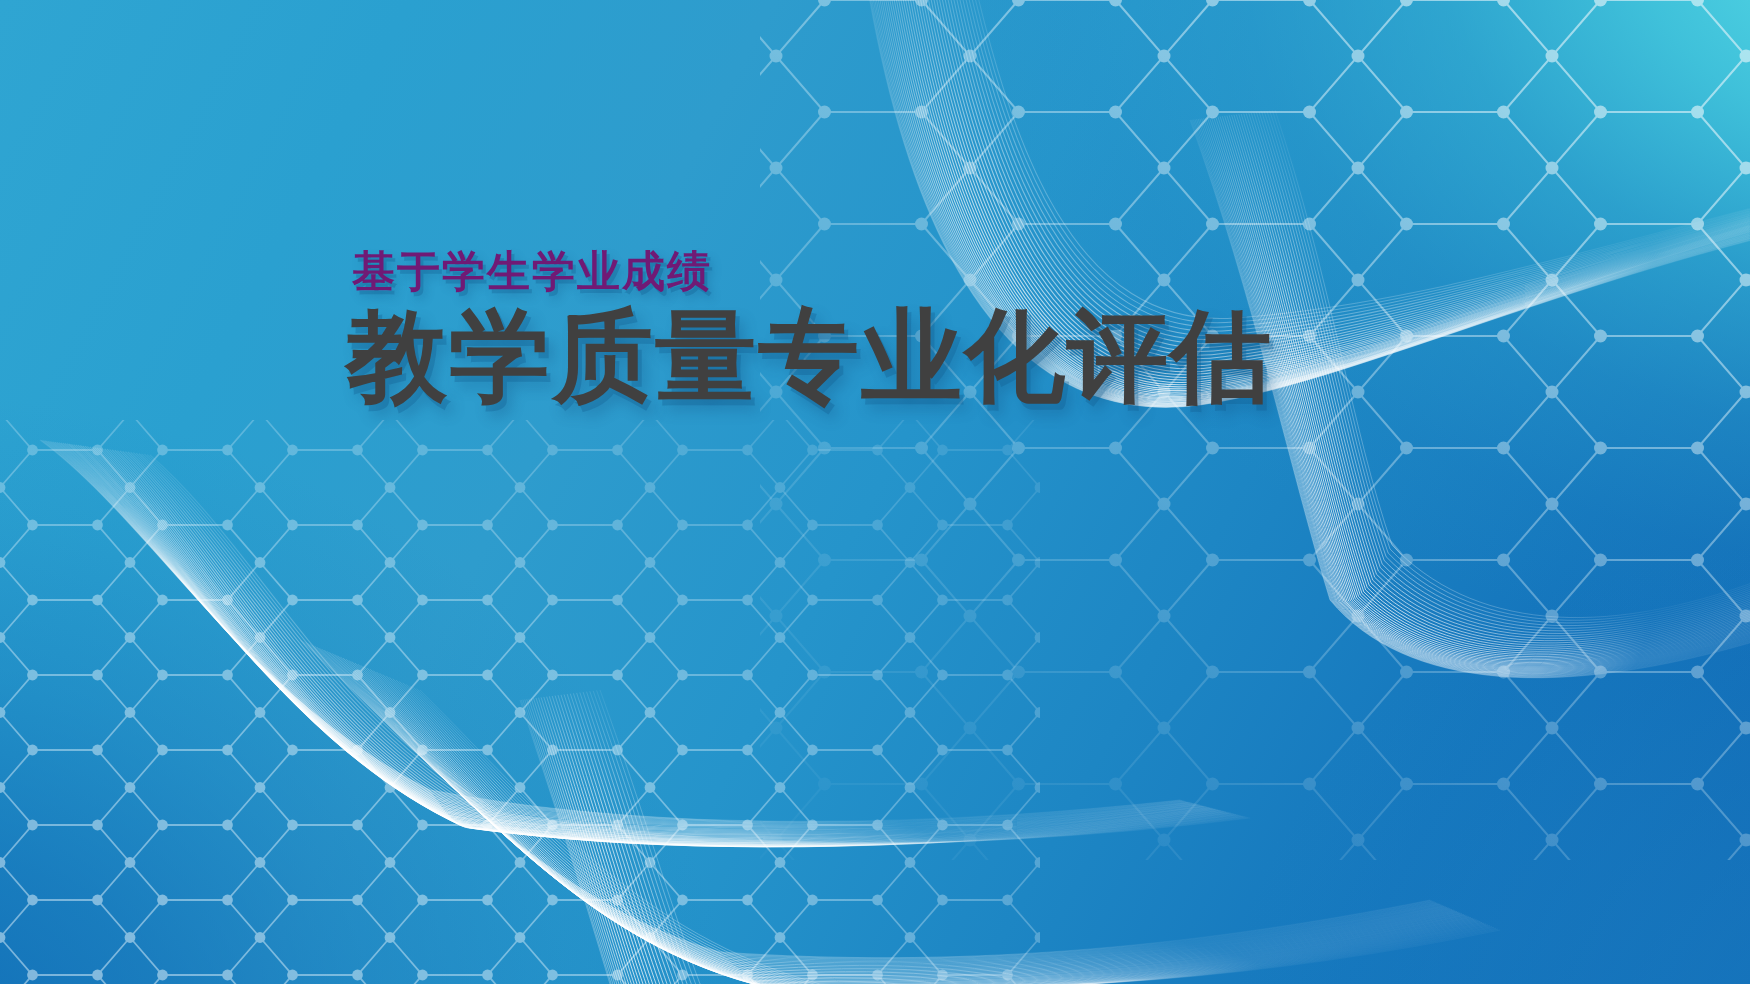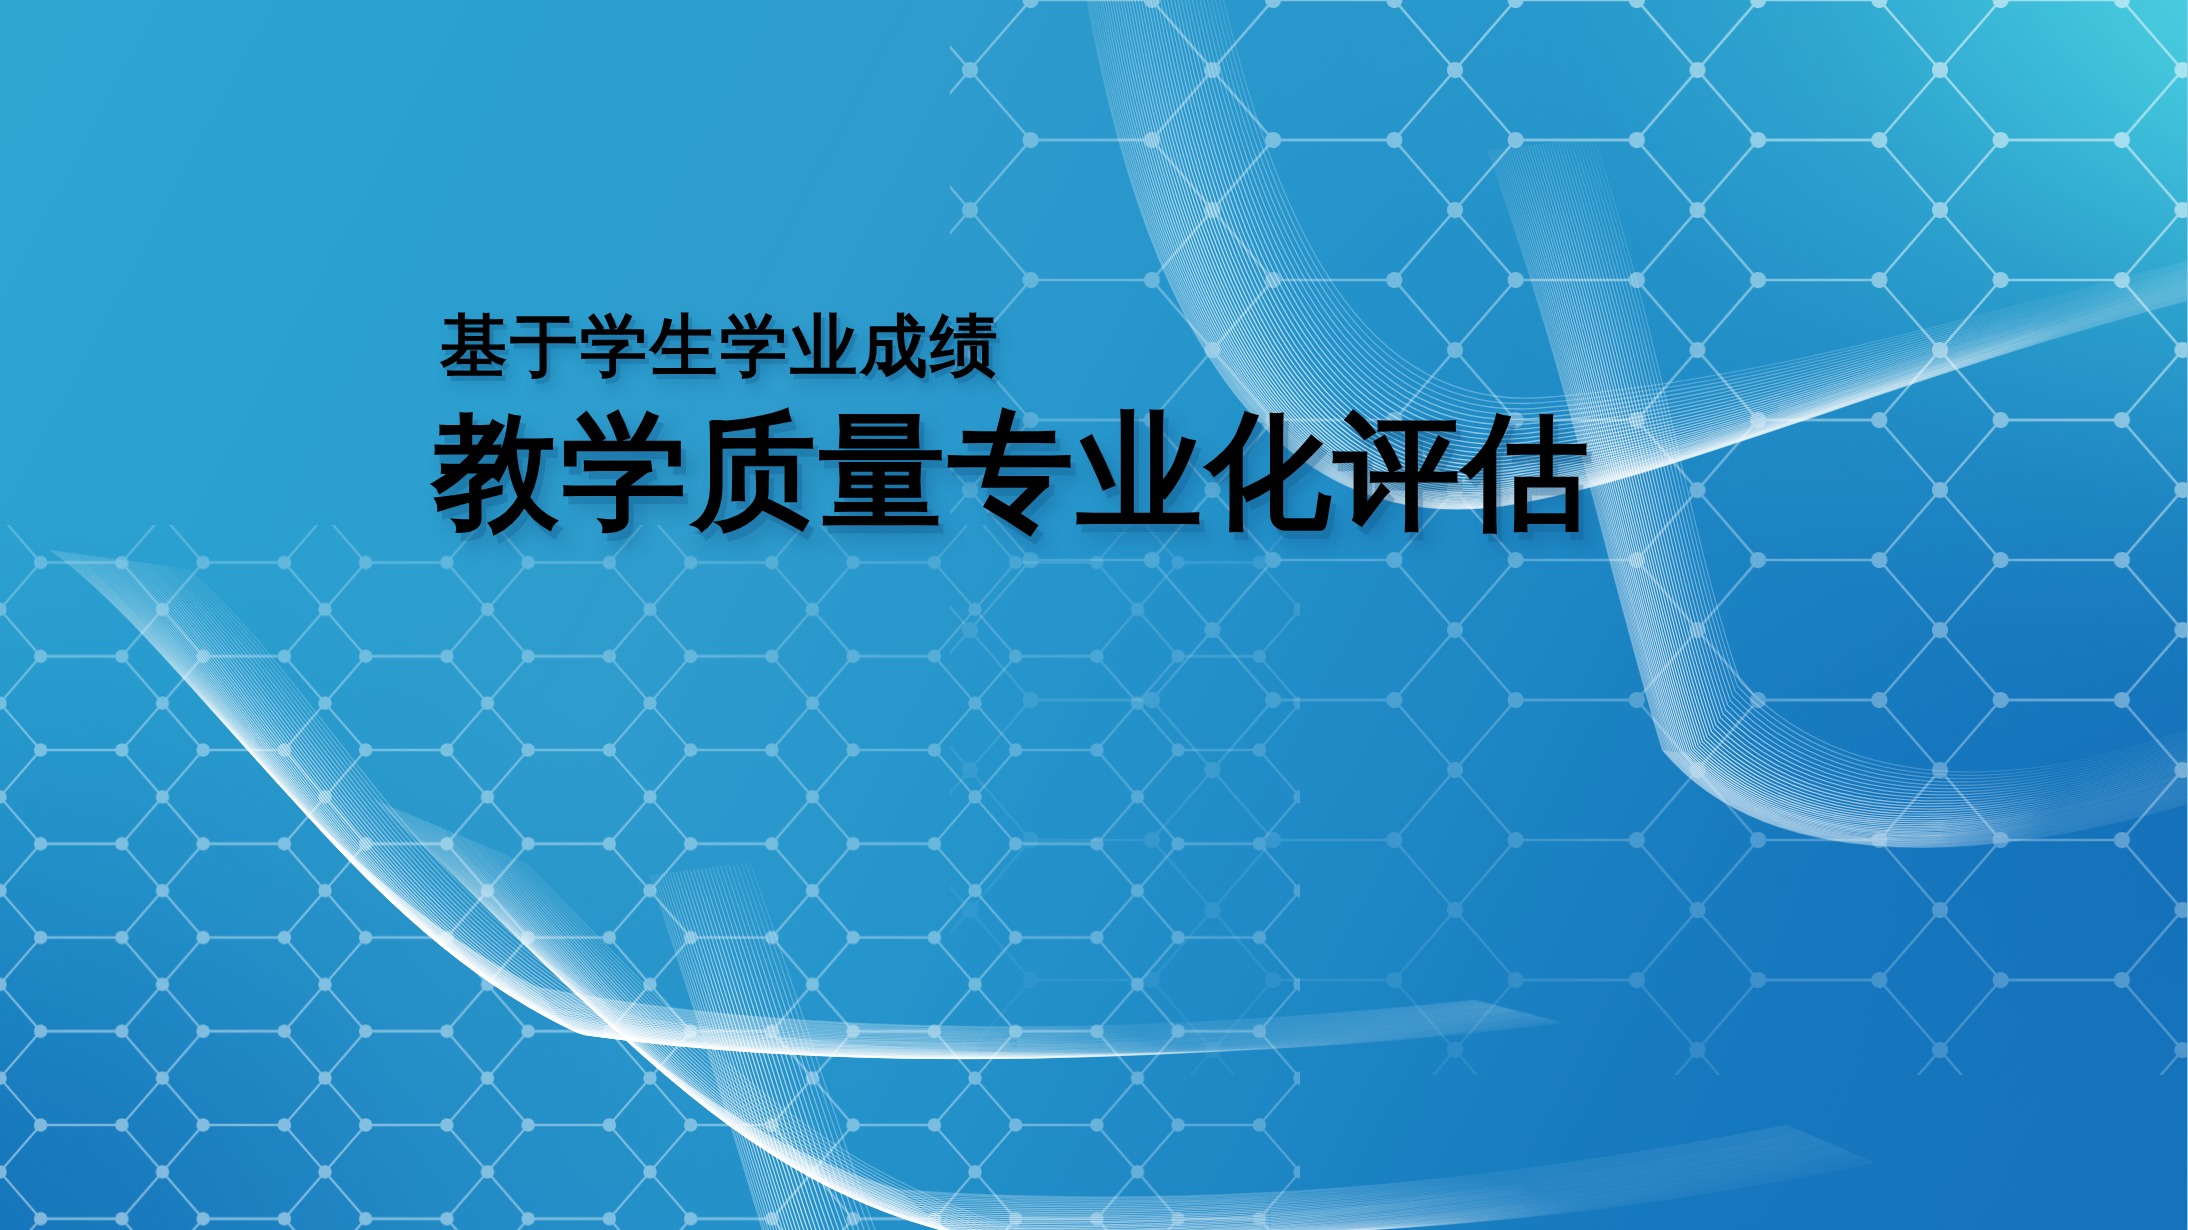--- a/index.html
+++ b/index.html
@@ -78,36 +78,36 @@
   }
 
   
   .text-block {
     position: absolute;
     left: 352px;
     top: 248px;
     z-index: 20;
   }
   .subtitle {
-    font-size: 54px;
+    font-size: 43px;
     font-weight: bold;
-    color: #000000;
+    color: #701a75;
     letter-spacing: 2px;
     line-height: 1.08;
     text-shadow:
       3px 4px 0 rgba(18,88,140,0.30),
       5px 7px 10px rgba(12,70,120,0.28);
     white-space: nowrap;
   }
   .maintitle {
-    margin-top: 16px;
+    margin-top: 6px;
     margin-left: -6px;
     font-size: 101px;
     font-weight: bold;
-    color: #000000;
+    color: #404040;
     letter-spacing: 2px;
     line-height: 1.12;
     text-shadow:
       4px 6px 0 rgba(18,88,140,0.30),
       8px 11px 14px rgba(12,70,120,0.30);
     white-space: nowrap;
   }
 </style>
 </head>
 <body>

